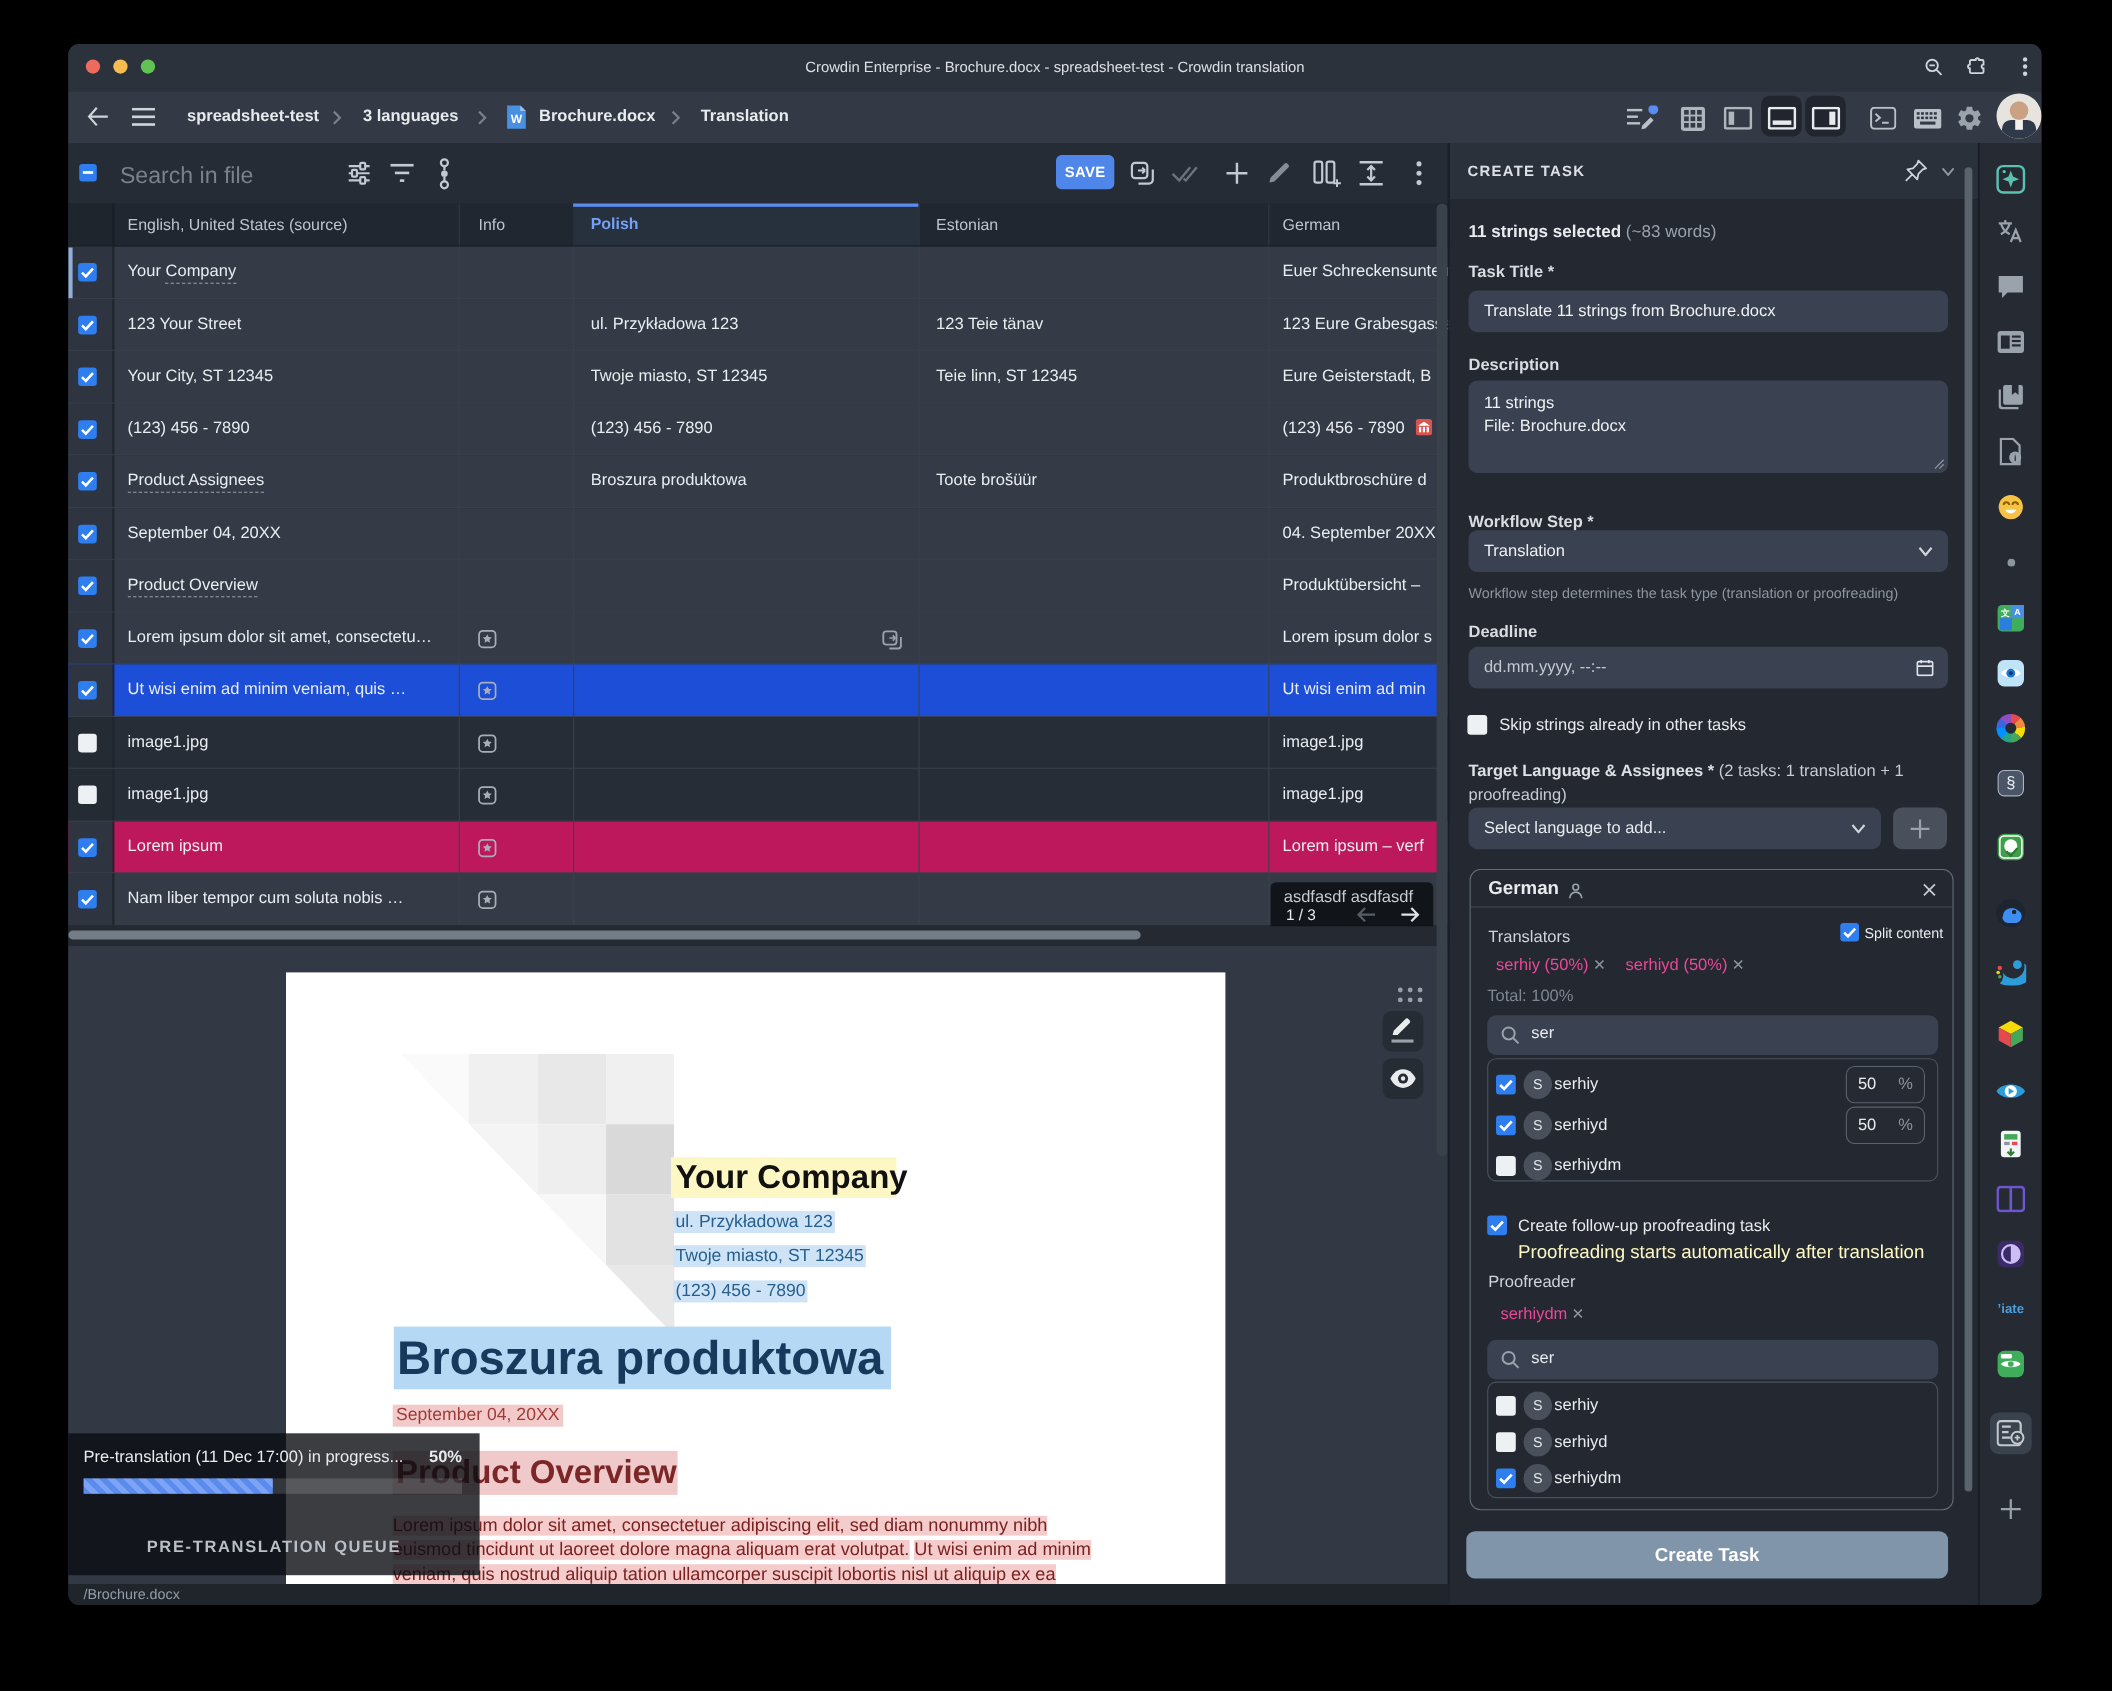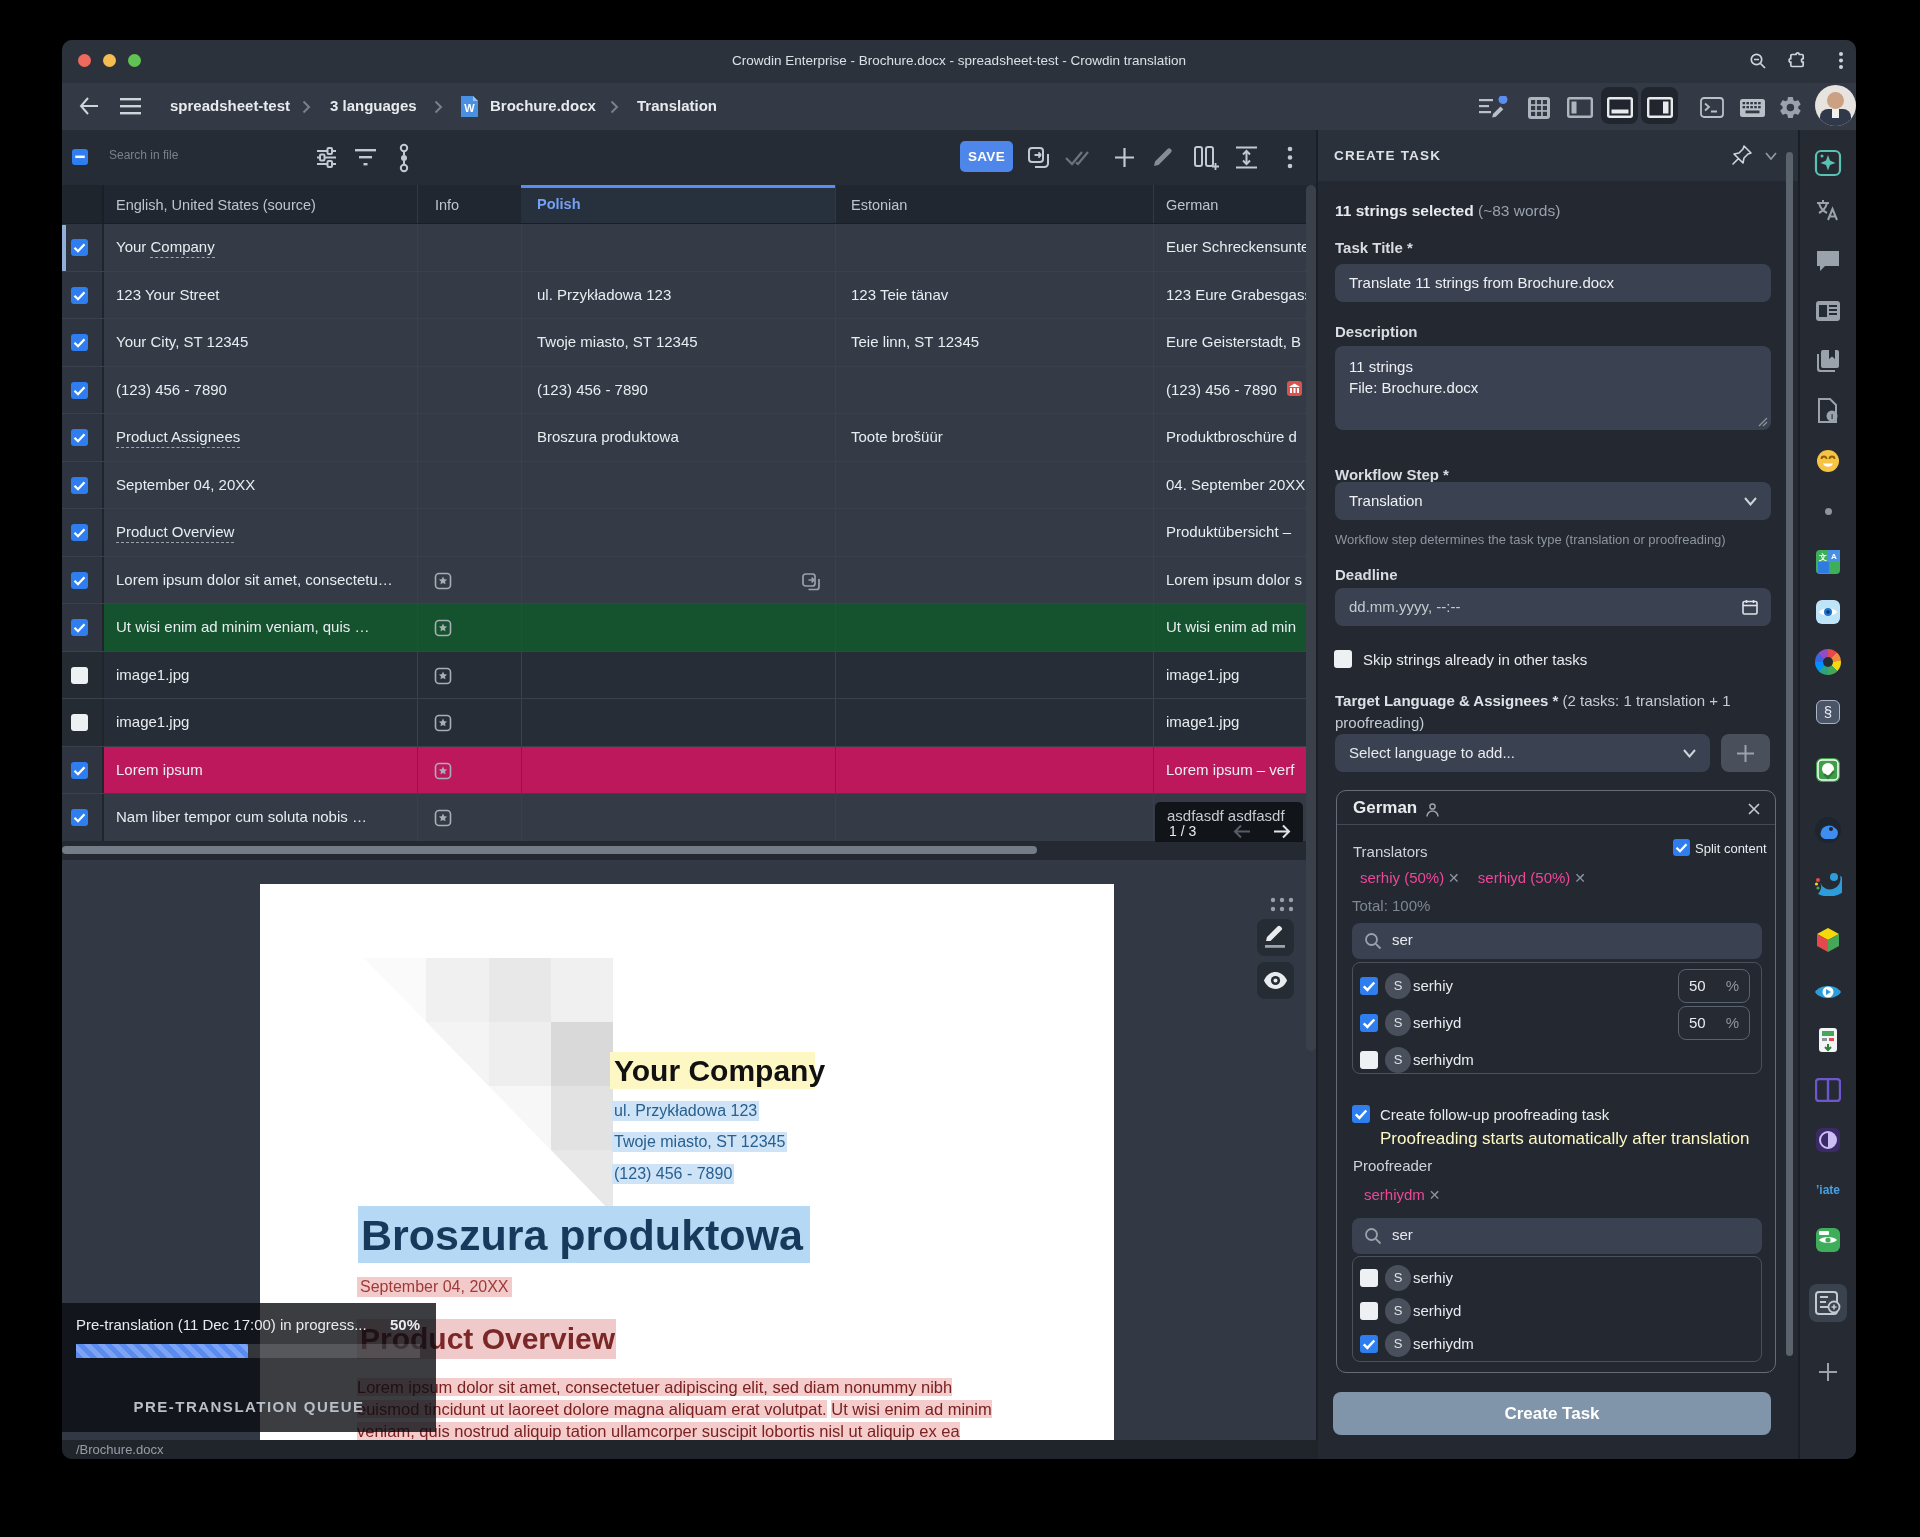--- a/index.html
+++ b/index.html
@@ -143,21 +143,21 @@
    <div style="position:absolute;left:5px;top:24px;width:31px;height:20px;border-radius:8px;background:#30394a"></div>
    <div style="position:absolute;left:17px;top:24px;width:7px;height:9px;background:#f2f0ec"></div>
  </div>
 </div>
 <div id="toolbar">
 <div style="position:absolute;left:10px;top:19px;width:16px;height:16px;border-radius:3px;background:#2f7ef0">
         <svg width="16" height="16" viewBox="0 0 17 17" style="position:absolute;left:0;top:0">
           <rect x="3.5" y="7" width="10" height="2.6" fill="#fff"></rect>
         </svg>
       </div>
-<div style="position:absolute;left:47px;top:18px;color:#78818c;font-size:12px">Search in file</div>
+<div style="position:absolute;left:47px;top:18px;color:#78818c;font-size:21px">Search in file</div>
 <svg style="position:absolute;left:252px;top:15px" width="25" height="25" viewBox="0 0 25 25">
         <g stroke="#c3c9d0" stroke-width="2">
           <line x1="3" y1="6" x2="22" y2="6"></line>
           <line x1="3" y1="12.5" x2="22" y2="12.5"></line>
           <line x1="3" y1="19" x2="22" y2="19"></line>
         </g>
         <g fill="#262c35" stroke="#c3c9d0" stroke-width="2">
           <rect x="13.5" y="3" width="4.5" height="6" rx="1"></rect>
           <rect x="6" y="9.5" width="4.5" height="6" rx="1"></rect>
           <rect x="13.5" y="16" width="4.5" height="6" rx="1"></rect>
@@ -360,21 +360,21 @@
           <rect x="1.5" y="1.5" width="15" height="15" rx="3.5" fill="none" stroke="#a7aeb6" stroke-width="1.6"></rect>
           <path d="M9 4.6l1.25 2.6 2.85.35-2.1 1.95.55 2.8L9 10.9l-2.55 1.4.55-2.8-2.1-1.95 2.85-.35z" fill="#a7aeb6"></path>
         </svg>
 <div class="cell" style="left:1104px;width:152px">Lorem ipsum dolor s</div>
 <div class="vline" style="left:355px"></div>
 <div class="vline" style="left:459px"></div>
 <div class="vline" style="left:773px"></div>
 <div class="vline" style="left:1091px"></div>
 <div style="position:absolute;left:0;bottom:0;width:100%;height:1px;background:#3a414c"></div>
 </div>
-<div class="row" style="top:380.0px;background:#14532d">
+<div class="row" style="top:380.0px;background:#1d4ed8">
 <div class="cbcol" style="background:#2e3440"></div>
 <div class="vline" style="left:40px;background:#20252c;width:2px"></div>
 <div style="position:absolute;left:9px;top:15px;width:17px;height:17px;border-radius:3px;background:#2f7ef0">
           <svg width="17" height="17" viewBox="0 0 17 17" style="position:absolute;left:0;top:0">
             <path d="M3.5 8.8 L7 12.2 L13.5 5.2" stroke="#fff" stroke-width="2.3" fill="none"></path>
           </svg>
         </div>
 <div class="cell" style="left:54px;width:296px">Ut wisi enim ad minim veniam, quis …</div>
 <svg style="position:absolute;left:372px;top:15px" width="18" height="18" viewBox="0 0 18 18">
           <rect x="1.5" y="1.5" width="15" height="15" rx="3.5" fill="none" stroke="#a7aeb6" stroke-width="1.6"></rect>

